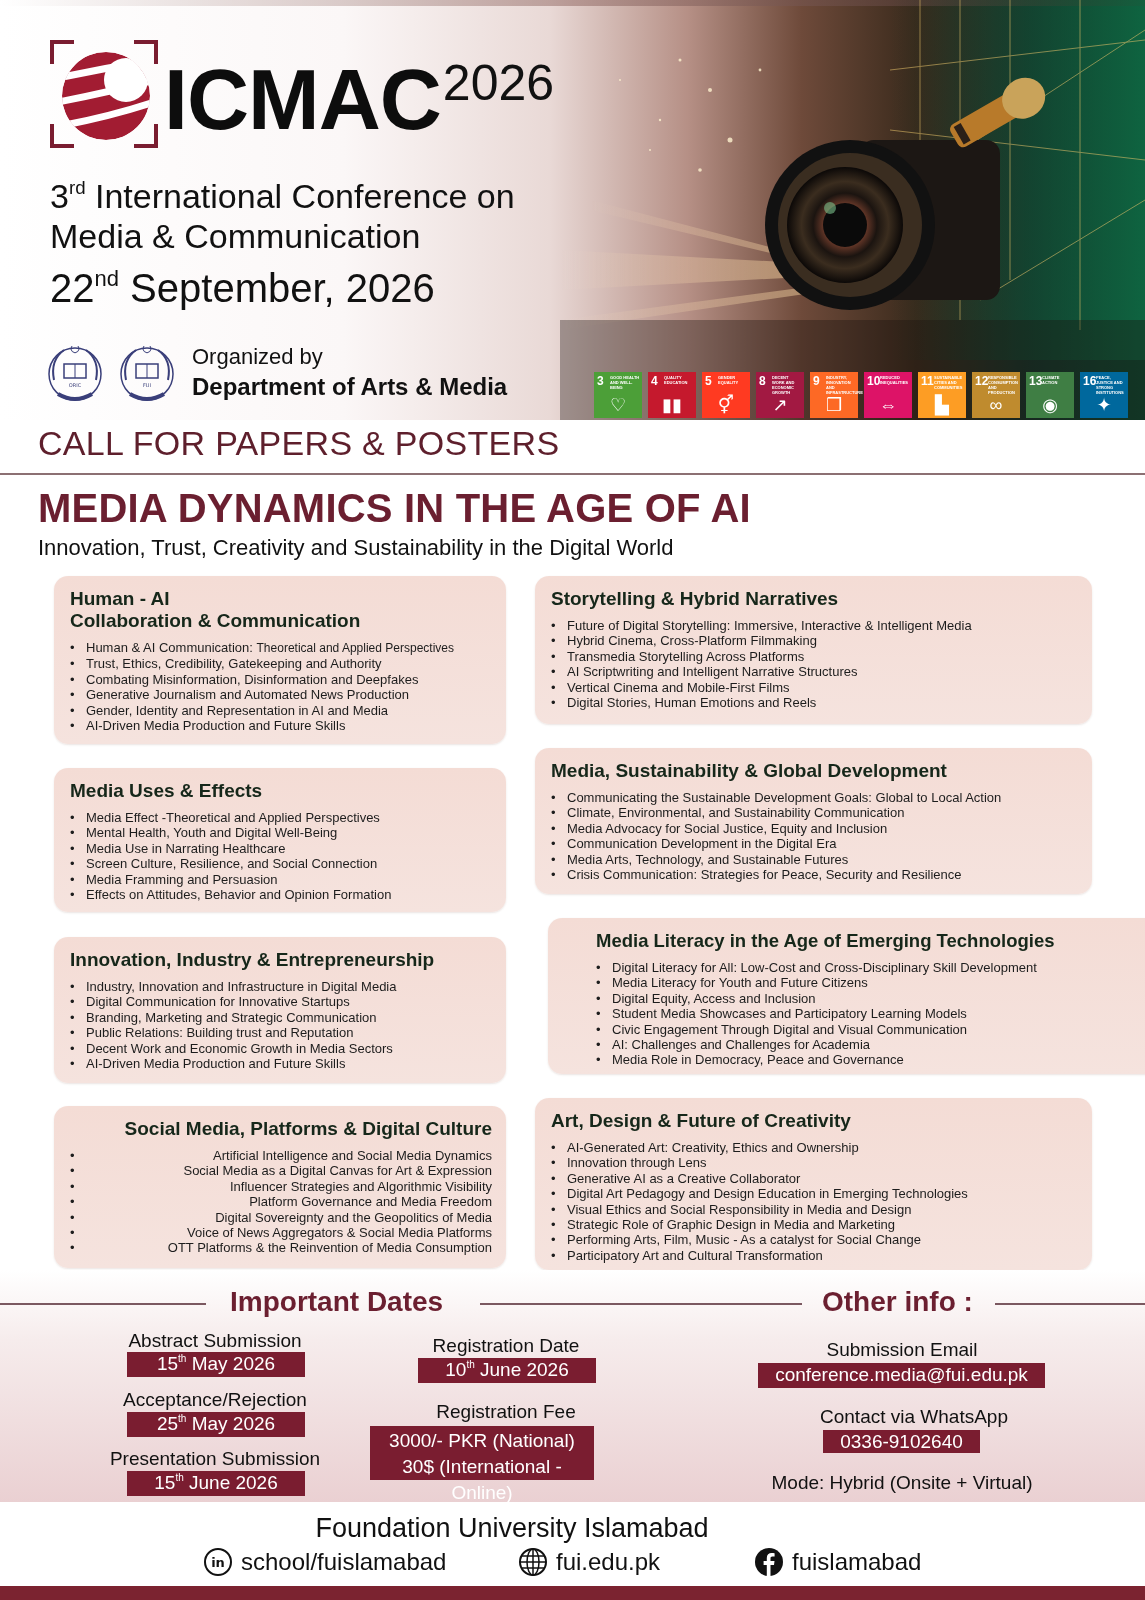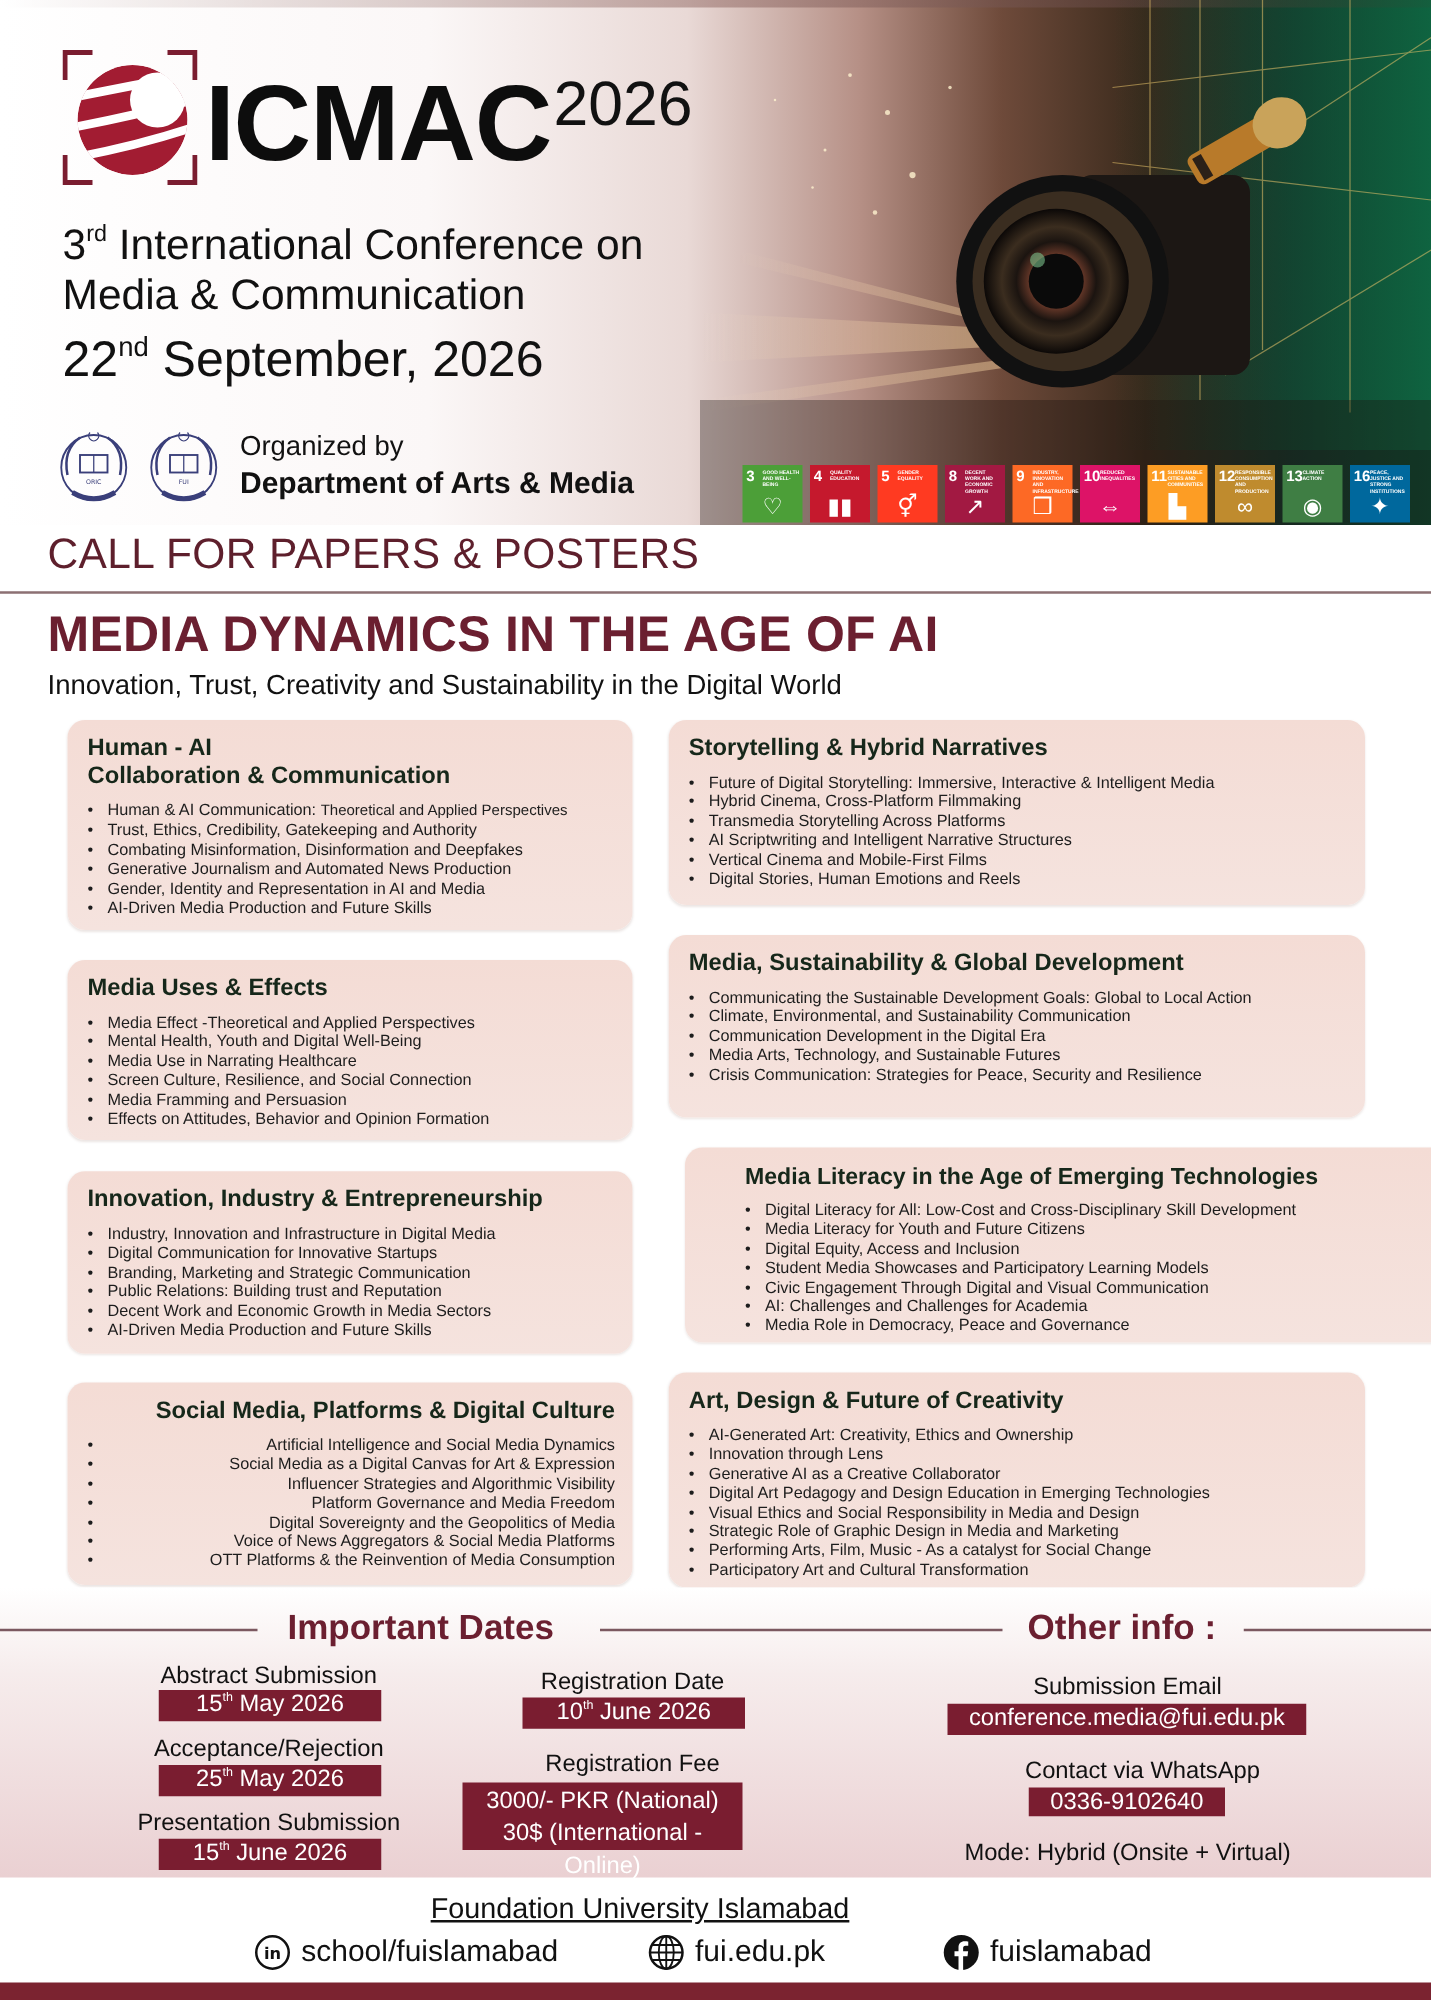--- a/index.html
+++ b/index.html
@@ -64,21 +64,21 @@
     background: linear-gradient(180deg, #ffffff 0%, #f6ecec 30%, #ead0d2 100%); }
   .sec-head { position: absolute; font-family: "Liberation Sans", sans-serif; font-weight: 700;
     font-size: 28px; color: #6b1f30; background: transparent; }
   .hline { position: absolute; height: 2px; background: #7b5860; }
   .dlabel { position: absolute; font-family: "Liberation Sans", sans-serif; font-size: 19px; color: #111; text-align: center; }
   .dbox { position: absolute; background: #7a1d30; color: #fff; font-family: "Liberation Sans", sans-serif;
     font-size: 19px; text-align: center; line-height: 24px; }
   .dbox sup { font-size: 10px; vertical-align: 8px; line-height: 0; }
 
   .footer-uni { position: absolute; left: 0; width: 1024px; top: 1513px; text-align: center;
-    font-family: "Liberation Sans", sans-serif; font-size: 23px; color: #111; text-decoration: underline; }
+    font-family: "Liberation Sans", sans-serif; font-size: 27px; color: #111; }
   .social { position: absolute; top: 1547px; display: flex; align-items: center;
     font-family: "Liberation Sans", sans-serif; font-size: 24px; color: #111; }
   .social svg { margin-right: 8px; }
   .bottom-bar { position: absolute; left: 0; top: 1586px; width: 1145px; height: 14px; background: #7b2330; }
 </style>
 </head>
 <body>
 
 <div class="hero">
   <div class="hero-top-strip"></div>
@@ -294,20 +294,21 @@
     <li>Media Framming and Persuasion</li>
     <li>Effects on Attitudes, Behavior and Opinion Formation</li>
   </ul>
 </div>
 
 <div class="card" style="left:535px; top:748px; width:557px; height:146px;">
   <h3>Media, Sustainability &amp; Global Development</h3>
   <ul>
     <li>Communicating the Sustainable Development Goals: Global to Local Action</li>
     <li>Climate, Environmental, and Sustainability Communication</li>
+    <li>Media Advocacy for Social Justice, Equity and Inclusion</li>
     <li>Communication Development in the Digital Era</li>
     <li>Media Arts, Technology, and Sustainable Futures</li>
     <li>Crisis Communication: Strategies for Peace, Security and Resilience</li>
   </ul>
 </div>
 
 <div class="card" style="left:54px; top:937px; width:452px; height:146px;">
   <h3>Innovation, Industry &amp; Entrepreneurship</h3>
   <ul>
     <li>Industry, Innovation and Infrastructure in Digital Media</li>

